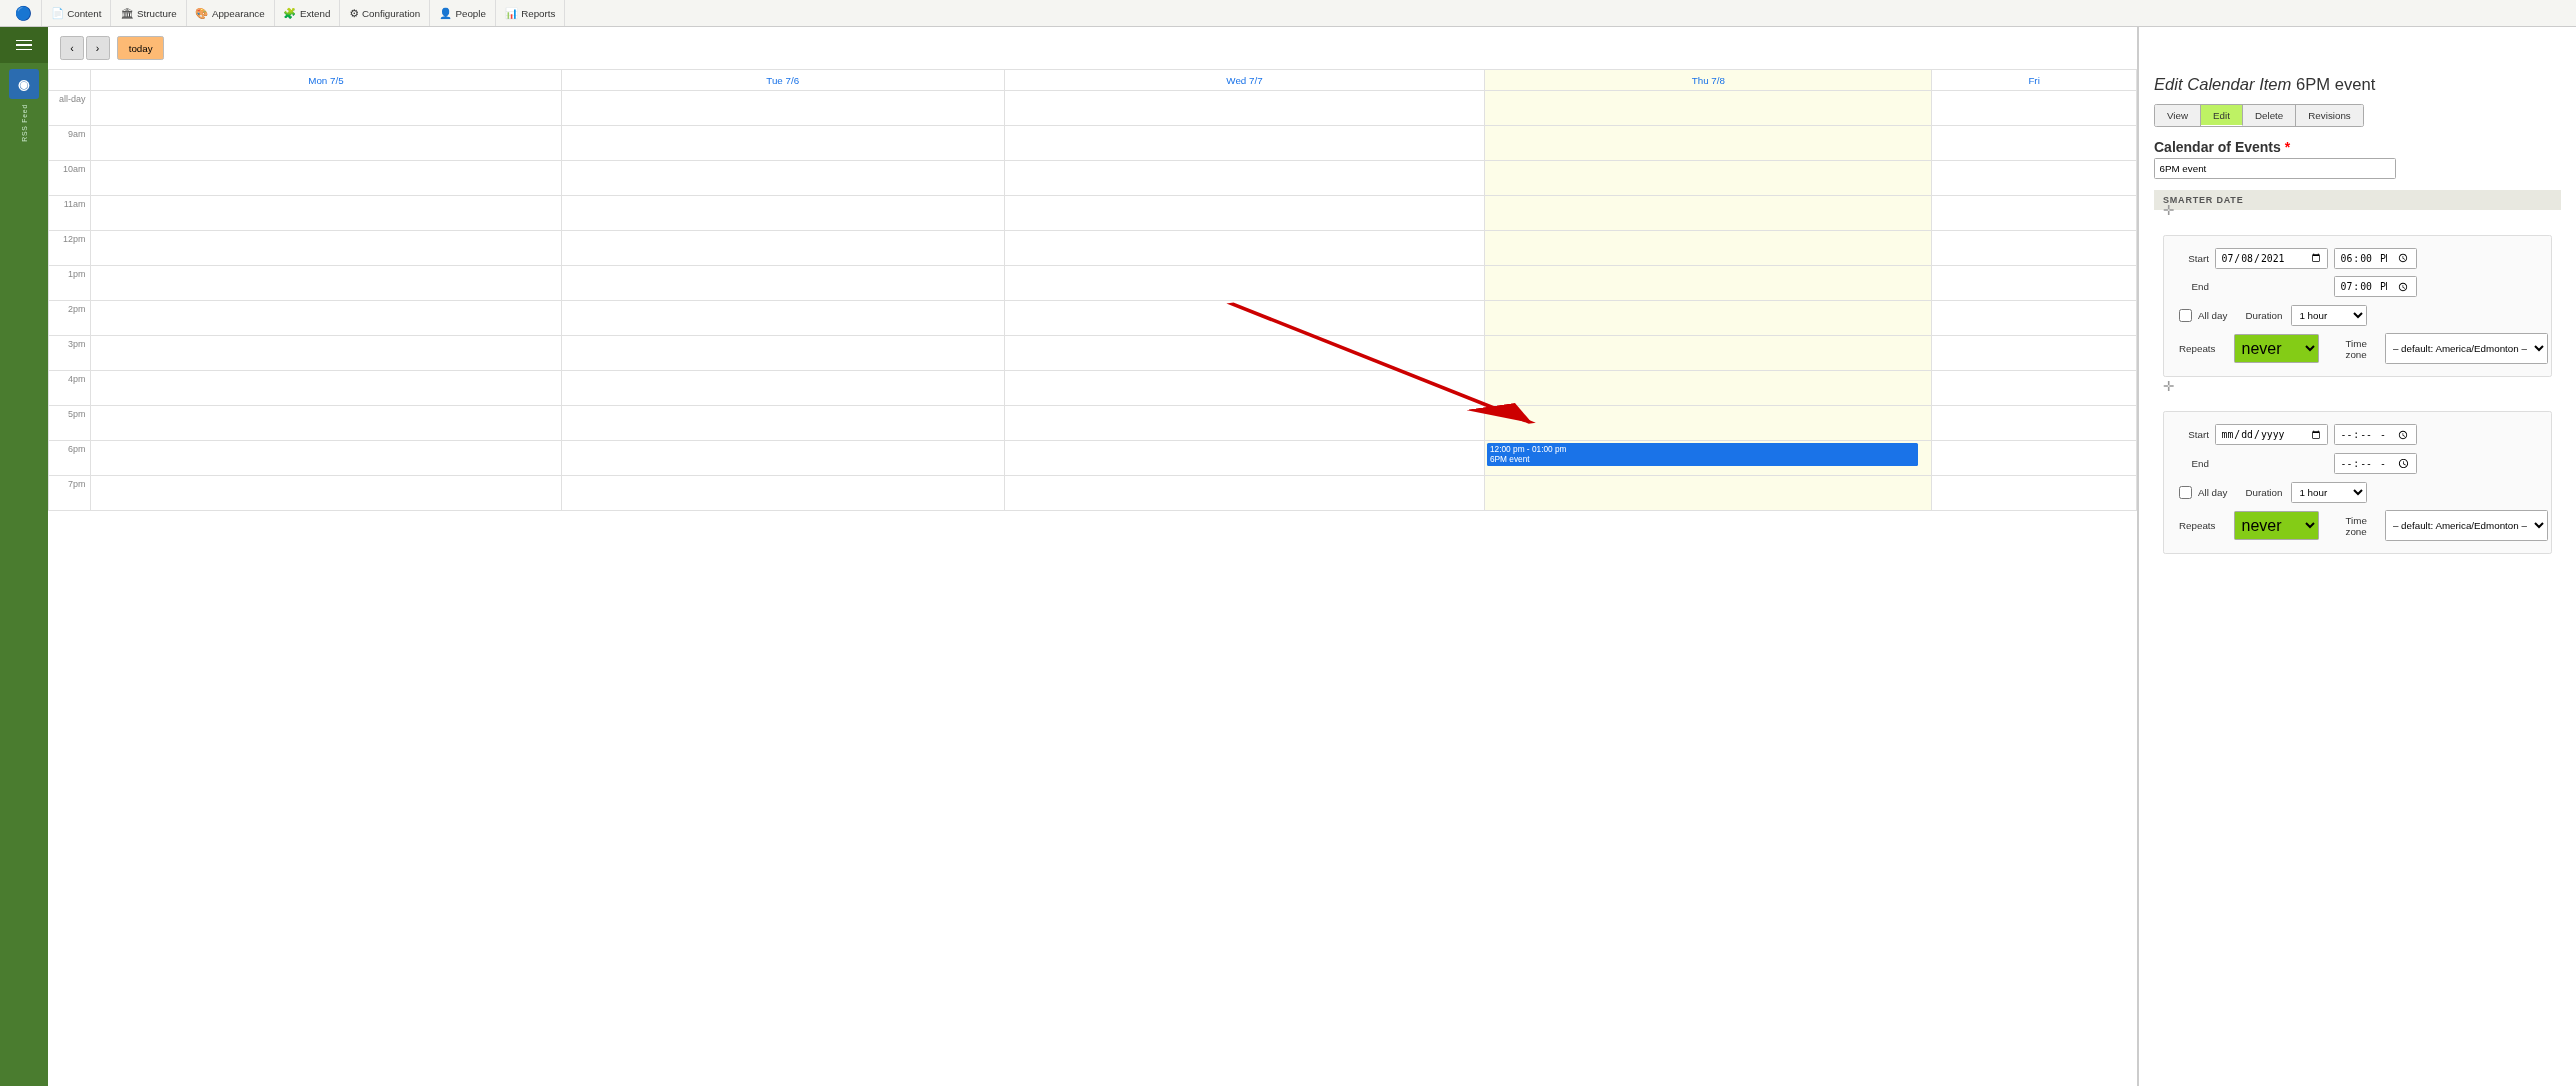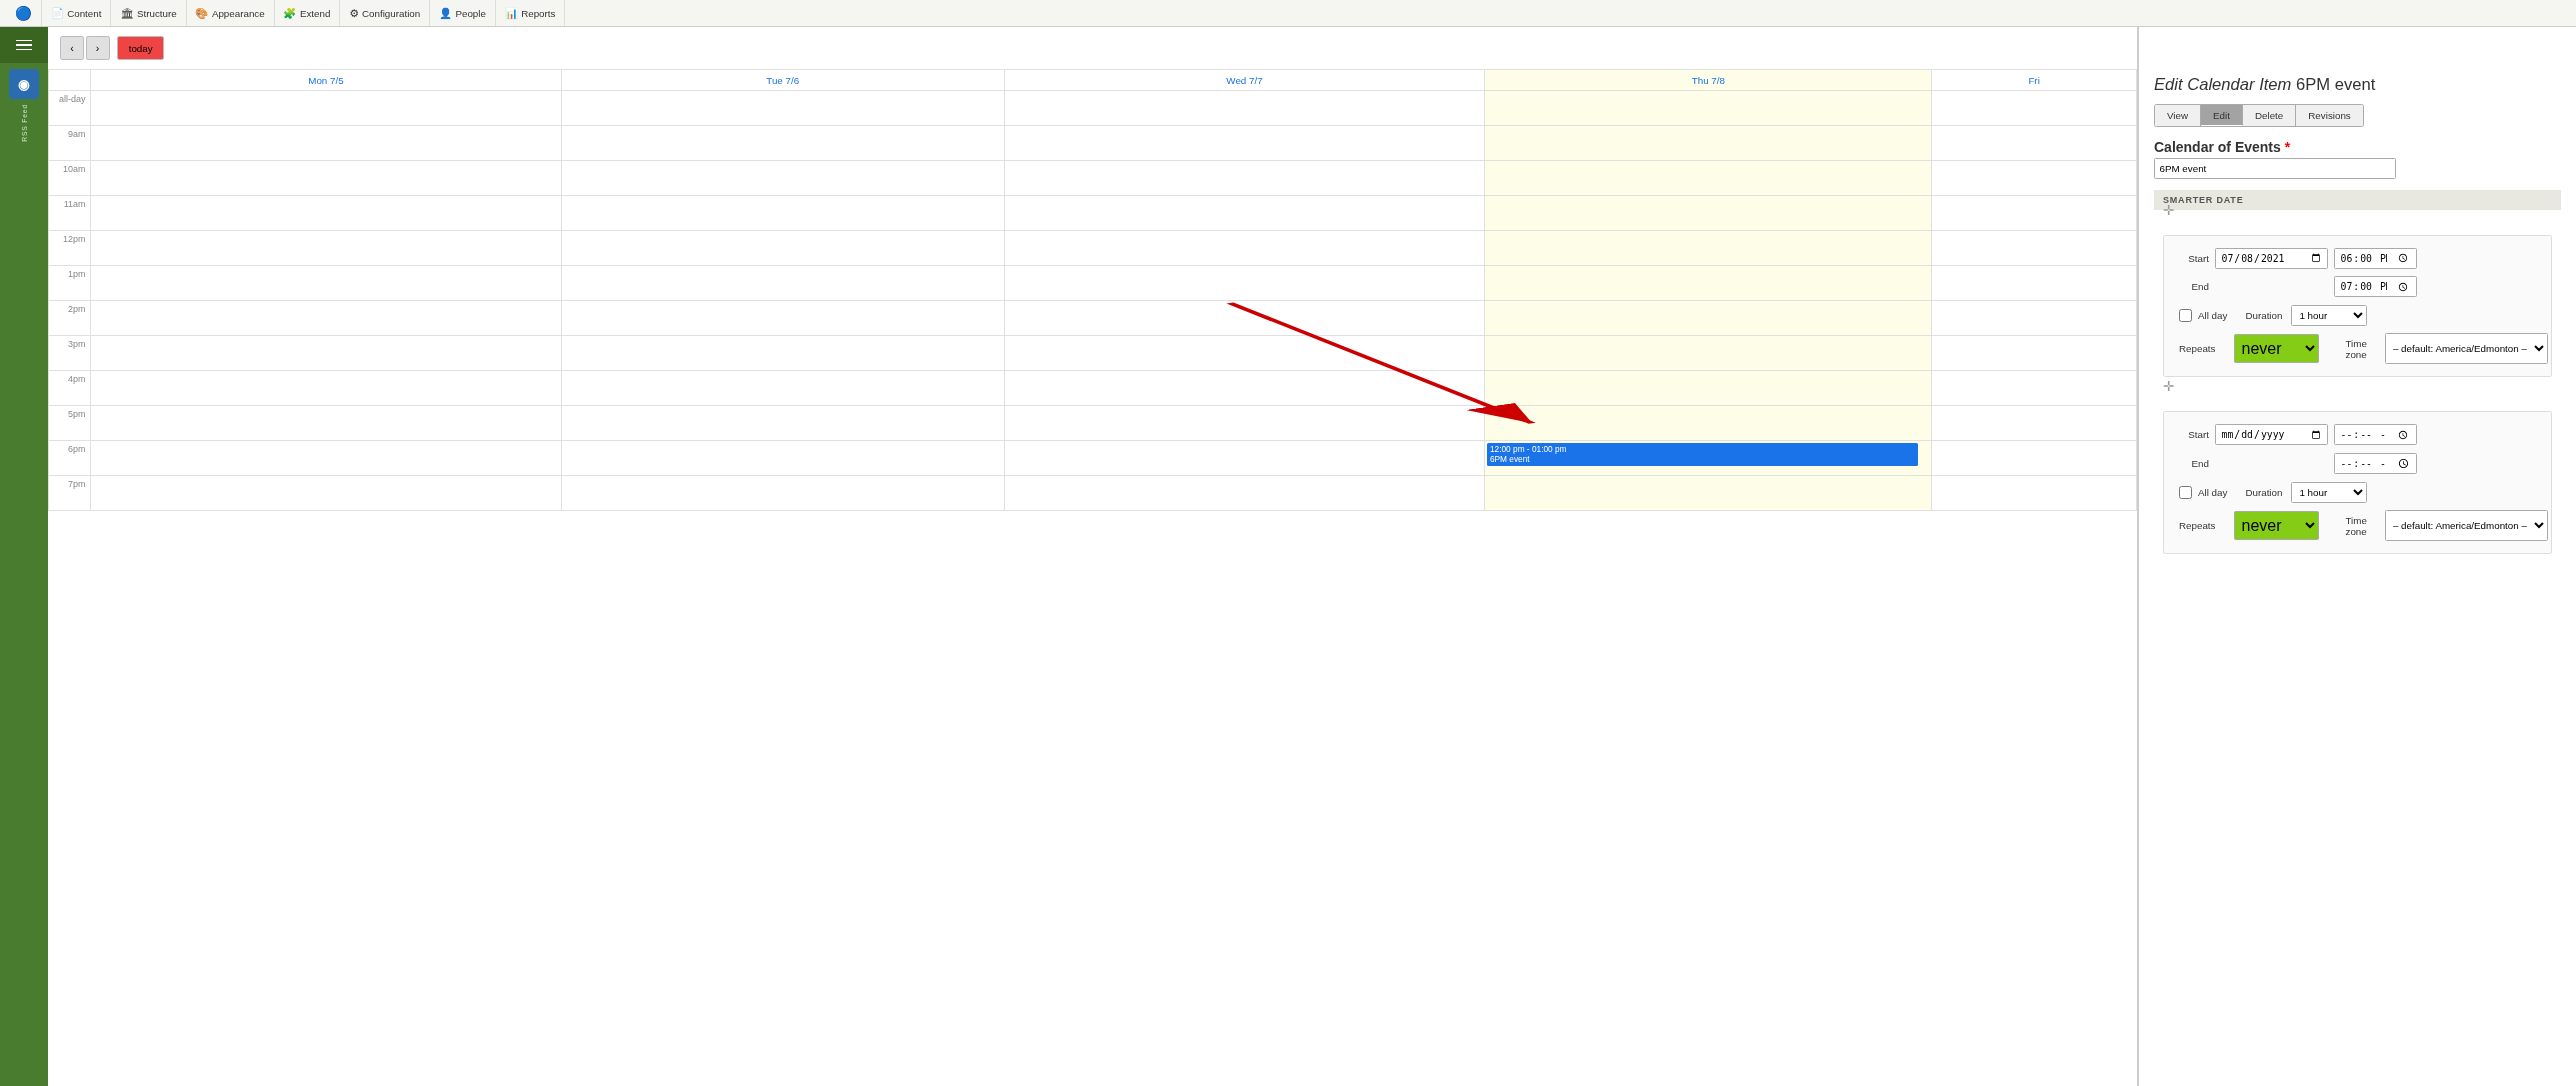--- a/index.html
+++ b/index.html
@@ -111,21 +111,21 @@
       border-radius: 2.3px;
       cursor: pointer;
       font-size: 10.6px;
       display: flex;
       align-items: center;
       justify-content: center;
     }
     .today-btn {
       height: 24px;
       padding: 0 10.6px;
-      background: #ef4444;
+      background: #fdba74;
       border: 0.8px solid #bbb;
       border-radius: 2.3px;
       cursor: pointer;
       font-size: 9.8px;
     }
     .calendar-title {
       flex: 1;
       text-align: center;
       font-size: 19.7px;
       font-weight: bold;
@@ -215,21 +215,21 @@
       padding: 4.5px 12px;
       font-size: 9.8px;
       cursor: pointer;
       border: none;
       background: #f0f0f0;
       border-right: 0.8px solid #aaa;
       color: #333;
     }
     .action-tab:last-child { border-right: none; }
     .action-tab.active {
-      background: #a3a3a3;
+      background: #bef264;
       border-bottom: 1.5px solid #fff;
     }
 
     .field-label {
       font-size: 14px;
       font-weight: bold;
       color: #333;
       margin-bottom: 3px;
     }
     .required-star { color: red; }

